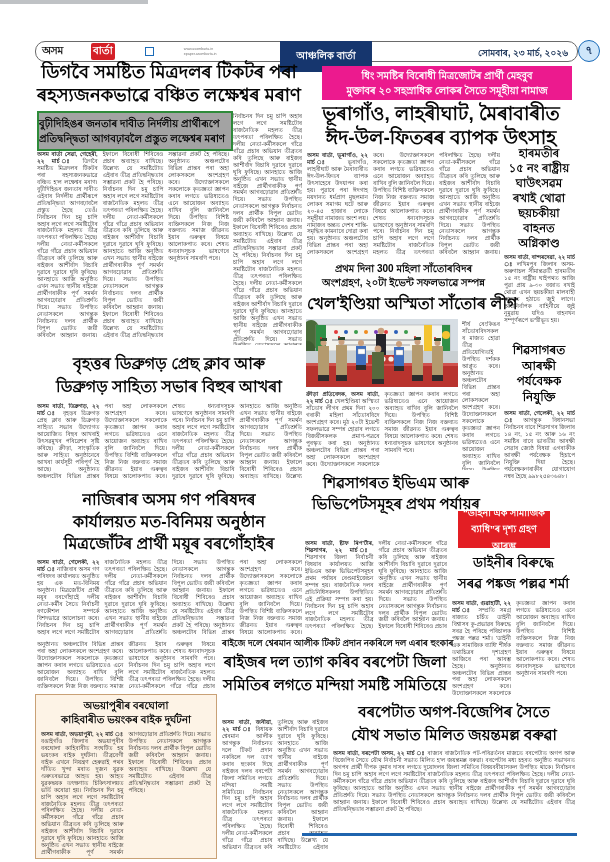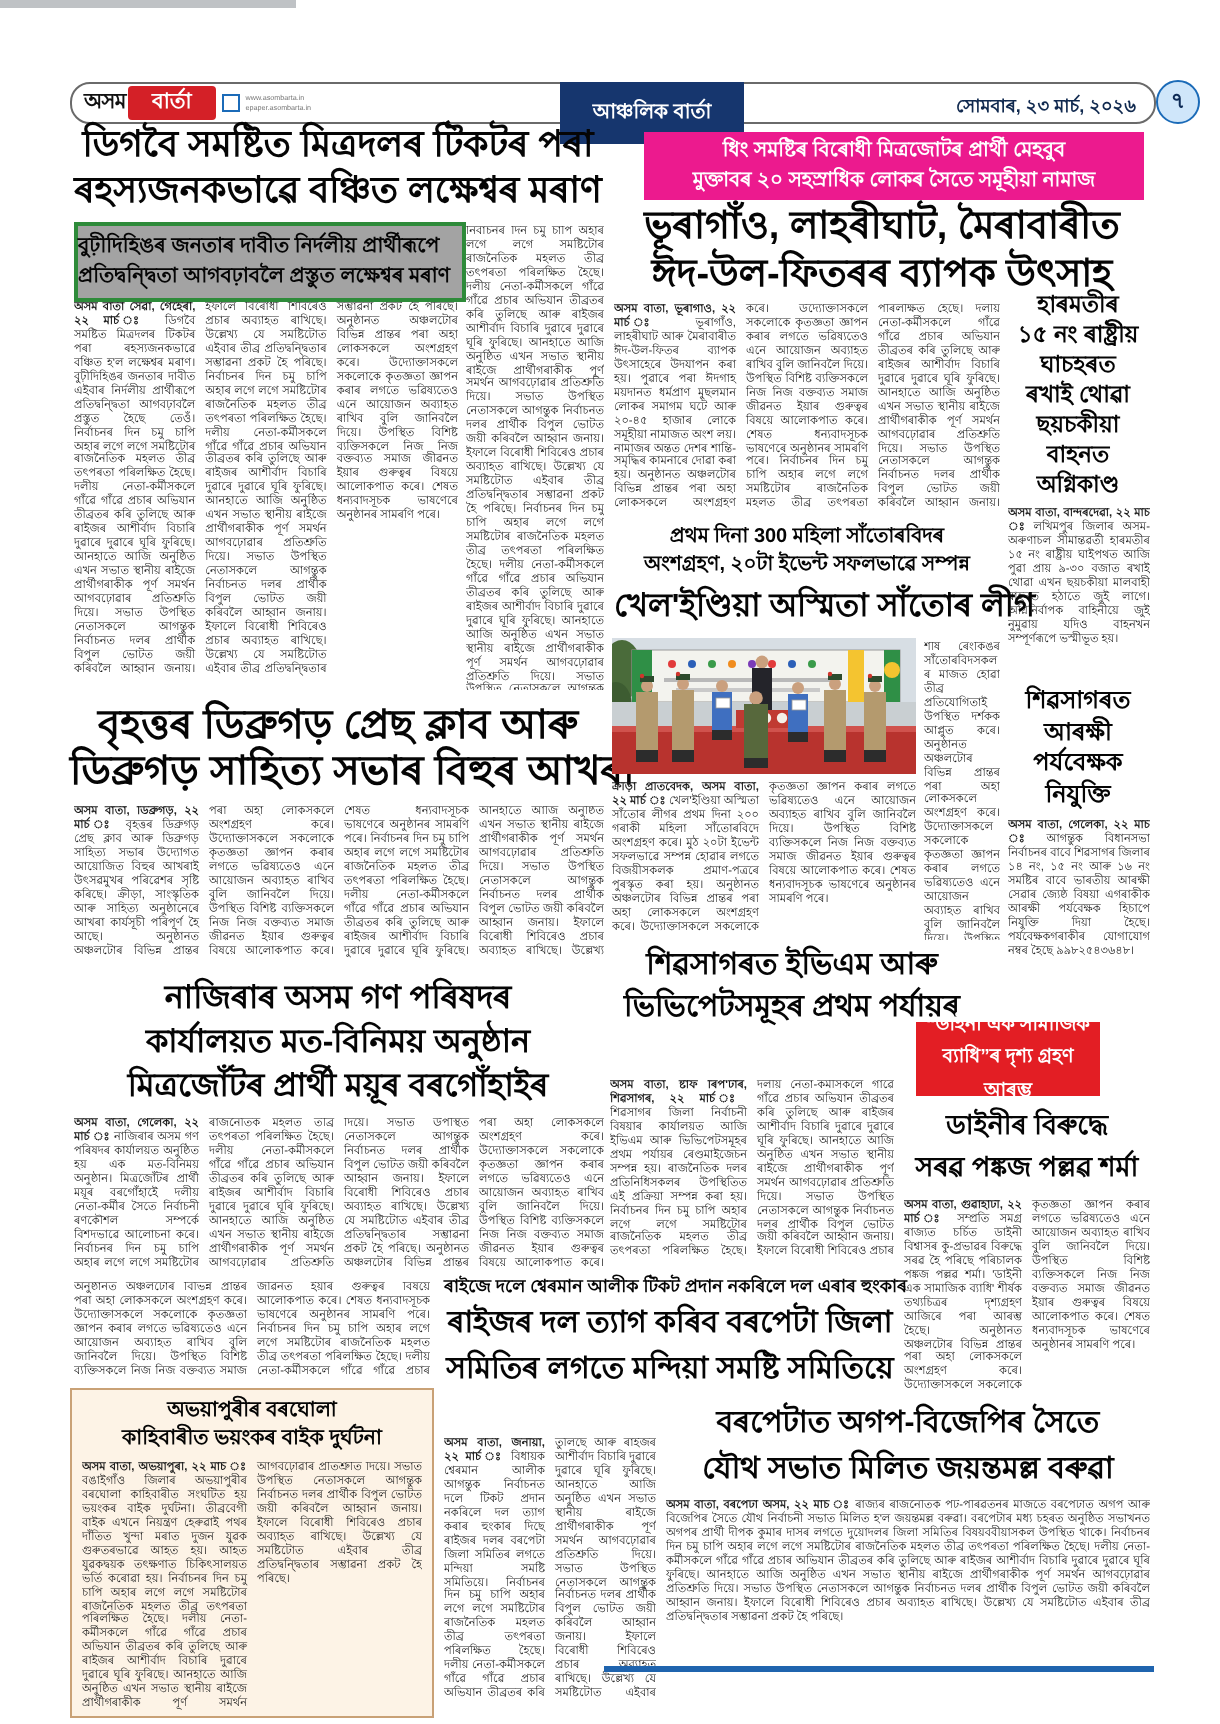--- a/index.html
+++ b/index.html
@@ -8,21 +8,21 @@
   .abs{position:absolute;}
   .hl{font-weight:bold;color:#050505;text-align:center;}
   .hl div{white-space:nowrap;}
   .bt{font-size:5.7px;line-height:1.22;text-align:justify;color:#1b1b1b;overflow:hidden;word-break:break-word;}
   .cols2{column-count:2;column-gap:5px;column-fill:auto;height:100%;}
   .cols3{column-count:3;column-gap:5px;column-fill:auto;height:100%;}
   .cols4{column-count:4;column-gap:5px;column-fill:auto;height:100%;}
   .dl{font-weight:bold;}
   .headerbar{border:1px solid #6a6a6a;border-radius:10px;background:#fff;display:flex;align-items:center;}
   .logo-asom{font-weight:bold;font-size:10.5px;color:#111;letter-spacing:-0.3px;}
-  .logo-barta{font-weight:bold;font-size:10.5px;color:#fff;background:#d42027;border-radius:2px;padding:0 12px;margin-left:1px;}
+  .logo-barta{font-weight:bold;font-size:10.5px;color:#fff;background:#d42027;border-radius:2px;padding:0 2px;margin-left:1px;}
   .logo-urls{font-size:3.6px;line-height:1.25;color:#777;margin-left:3px;}
   .section-box{background:#16366e;color:#fff;font-weight:bold;font-size:10px;
                display:flex;align-items:center;justify-content:center;}
   .date-text{font-weight:bold;font-size:9px;color:#10294f;text-align:right;}
   .page-circle{border-radius:50%;background:#cfe6fa;border:1.5px solid #1b6bb8;color:#0d2a56;
                font-weight:bold;font-size:11px;display:flex;align-items:center;justify-content:center;}
   .pink-box{background:#ec1a8e;color:#fff;font-weight:bold;font-size:10px;line-height:1.55;
             text-align:center;display:flex;flex-direction:column;justify-content:center;}
   .green-box{border:2px solid #2e8b3a;background:#a3a3a3;font-weight:bold;font-size:10.2px;line-height:1.5;
              text-align:left;display:flex;flex-direction:column;justify-content:center;color:#050505;}
@@ -34,21 +34,21 @@
   .smudge{background:#8a9096;opacity:0.55;}
 </style>
 </head>
 <body>
 
 <div class="page">
 
   <div class="abs smudge" style="left:0;top:0;width:148px;height:4px;"></div>
 
   <div class="abs headerbar" style="left:35px;top:41px;width:541px;height:19px;">
-    <div style="display:flex;align-items:center;margin-left:6px;">
+    <div style="display:flex;align-items:center;margin-left:6px;gap:27px;">
       <span class="logo-asom">অসম</span>
         <span class="logo-barta">বার্তা</span>
       <span style="width:7px;height:7px;border:1px solid #1b6bb8;margin-left:3px;display:inline-block;"></span>
       <span class="logo-urls">
         <div>www.asombarta.in</div>
         <div>epaper.asombarta.in</div>
       </span>
     </div>
   </div>
   <div class="abs section-box" style="left:280px;top:41px;width:92px;height:31px;">
@@ -76,21 +76,21 @@
       <span>নির্বাচনৰ দিন চমু চাপি অহাৰ লগে লগে সমষ্টিটোৰ ৰাজনৈতিক মহলত তীব্র তৎপৰতা পৰিলক্ষিত হৈছে। দলীয় নেতা-কর্মীসকলে গাঁৱে গাঁৱে প্রচাৰ অভিযান তীব্রতৰ কৰি তুলিছে আৰু ৰাইজৰ আশীর্বাদ বিচাৰি দুৱাৰে দুৱাৰে ঘূৰি ফুৰিছে। আনহাতে আজি অনুষ্ঠিত এখন সভাত স্থানীয় ৰাইজে প্রার্থীগৰাকীক পূর্ণ সমর্থন আগবঢ়োৱাৰ প্রতিশ্রুতি দিয়ে। সভাত উপস্থিত নেতাসকলে আগন্তুক নির্বাচনত দলৰ প্রার্থীক বিপুল ভোটত জয়ী কৰিবলৈ আহ্বান জনায়। ইফালে বিৰোধী শিবিৰেও প্রচাৰ অব্যাহত ৰাখিছে। উল্লেখ্য যে সমষ্টিটোত এইবাৰ তীব্র প্রতিদ্বন্দ্বিতাৰ সম্ভাৱনা প্রকট হৈ পৰিছে।</span>
       <span>নির্বাচনৰ দিন চমু চাপি অহাৰ লগে লগে সমষ্টিটোৰ ৰাজনৈতিক মহলত তীব্র তৎপৰতা পৰিলক্ষিত হৈছে। দলীয় নেতা-কর্মীসকলে গাঁৱে গাঁৱে প্রচাৰ অভিযান তীব্রতৰ কৰি তুলিছে আৰু ৰাইজৰ আশীর্বাদ বিচাৰি দুৱাৰে দুৱাৰে ঘূৰি ফুৰিছে। আনহাতে আজি অনুষ্ঠিত এখন সভাত স্থানীয় ৰাইজে প্রার্থীগৰাকীক পূর্ণ সমর্থন আগবঢ়োৱাৰ প্রতিশ্রুতি দিয়ে। সভাত উপস্থিত নেতাসকলে আগন্তুক নির্বাচনত দলৰ প্রার্থীক বিপুল ভোটত জয়ী কৰিবলৈ আহ্বান জনায়। ইফালে বিৰোধী শিবিৰেও প্রচাৰ অব্যাহত ৰাখিছে। উল্লেখ্য যে সমষ্টিটোত এইবাৰ তীব্র প্রতিদ্বন্দ্বিতাৰ সম্ভাৱনা প্রকট হৈ পৰিছে।</span>
       <span>অনুষ্ঠানত অঞ্চলটোৰ বিভিন্ন প্রান্তৰ পৰা অহা লোকসকলে অংশগ্রহণ কৰে। উদ্যোক্তাসকলে সকলোকে কৃতজ্ঞতা জ্ঞাপন কৰাৰ লগতে ভৱিষ্যতেও এনে আয়োজন অব্যাহত ৰাখিব বুলি জানিবলৈ দিয়ে। উপস্থিত বিশিষ্ট ব্যক্তিসকলে নিজ নিজ বক্তব্যত সমাজ জীৱনত ইয়াৰ গুৰুত্বৰ বিষয়ে আলোকপাত কৰে। শেষত ধন্যবাদসূচক ভাষণেৰে অনুষ্ঠানৰ সামৰণি পৰে।</span>
     </div>
   </div>
   <div class="abs bt" style="left:233px;top:113px;width:69px;height:232px;">
     <span>নির্বাচনৰ দিন চমু চাপি অহাৰ লগে লগে সমষ্টিটোৰ ৰাজনৈতিক মহলত তীব্র তৎপৰতা পৰিলক্ষিত হৈছে। দলীয় নেতা-কর্মীসকলে গাঁৱে গাঁৱে প্রচাৰ অভিযান তীব্রতৰ কৰি তুলিছে আৰু ৰাইজৰ আশীর্বাদ বিচাৰি দুৱাৰে দুৱাৰে ঘূৰি ফুৰিছে। আনহাতে আজি অনুষ্ঠিত এখন সভাত স্থানীয় ৰাইজে প্রার্থীগৰাকীক পূর্ণ সমর্থন আগবঢ়োৱাৰ প্রতিশ্রুতি দিয়ে। সভাত উপস্থিত নেতাসকলে আগন্তুক নির্বাচনত দলৰ প্রার্থীক বিপুল ভোটত জয়ী কৰিবলৈ আহ্বান জনায়। ইফালে বিৰোধী শিবিৰেও প্রচাৰ অব্যাহত ৰাখিছে। উল্লেখ্য যে সমষ্টিটোত এইবাৰ তীব্র প্রতিদ্বন্দ্বিতাৰ সম্ভাৱনা প্রকট হৈ পৰিছে।</span>
     <span>নির্বাচনৰ দিন চমু চাপি অহাৰ লগে লগে সমষ্টিটোৰ ৰাজনৈতিক মহলত তীব্র তৎপৰতা পৰিলক্ষিত হৈছে। দলীয় নেতা-কর্মীসকলে গাঁৱে গাঁৱে প্রচাৰ অভিযান তীব্রতৰ কৰি তুলিছে আৰু ৰাইজৰ আশীর্বাদ বিচাৰি দুৱাৰে দুৱাৰে ঘূৰি ফুৰিছে। আনহাতে আজি অনুষ্ঠিত এখন সভাত স্থানীয় ৰাইজে প্রার্থীগৰাকীক পূর্ণ সমর্থন আগবঢ়োৱাৰ প্রতিশ্রুতি দিয়ে। সভাত উপস্থিত নেতাসকলে আগন্তুক নির্বাচনত দলৰ প্রার্থীক বিপুল ভোটত জয়ী কৰিবলৈ আহ্বান জনায়। ইফালে বিৰোধী শিবিৰেও প্রচাৰ অব্যাহত ৰাখিছে। উল্লেখ্য যে সমষ্টিটোত এইবাৰ তীব্র প্রতিদ্বন্দ্বিতাৰ সম্ভাৱনা প্রকট হৈ পৰিছে।</span>
   </div>
 
-  <div class="abs hl" style="left:35px;top:352px;width:268px;font-size:20px;line-height:23px;">
+  <div class="abs hl" style="left:35px;top:352px;width:268px;font-size:16px;line-height:23px;">
     <div>বৃহত্তৰ ডিব্রুগড় প্রেছ ক্লাব আৰু</div>
     <div>ডিব্রুগড় সাহিত্য সভাৰ বিহুৰ আখৰা</div>
   </div>
   <div class="abs bt" style="left:37px;top:403px;width:265px;height:83px;">
     <div class="cols4">
       <span class="dl">অসম বার্তা, ডিব্রুগড়, ২২ মার্চ ঃ</span>
       <span>বৃহত্তৰ ডিব্রুগড় প্রেছ ক্লাব আৰু ডিব্রুগড় সাহিত্য সভাৰ উদ্যোগত আয়োজিত বিহুৰ আখৰাই উৎসৱমুখৰ পৰিৱেশৰ সৃষ্টি কৰিছে। ক্রীড়া, সাংস্কৃতিক আৰু সাহিত্য অনুষ্ঠানেৰে আখৰা কার্যসূচী পৰিপূর্ণ হৈ আছে।</span>
       <span>অনুষ্ঠানত অঞ্চলটোৰ বিভিন্ন প্রান্তৰ পৰা অহা লোকসকলে অংশগ্রহণ কৰে। উদ্যোক্তাসকলে সকলোকে কৃতজ্ঞতা জ্ঞাপন কৰাৰ লগতে ভৱিষ্যতেও এনে আয়োজন অব্যাহত ৰাখিব বুলি জানিবলৈ দিয়ে। উপস্থিত বিশিষ্ট ব্যক্তিসকলে নিজ নিজ বক্তব্যত সমাজ জীৱনত ইয়াৰ গুৰুত্বৰ বিষয়ে আলোকপাত কৰে। শেষত ধন্যবাদসূচক ভাষণেৰে অনুষ্ঠানৰ সামৰণি পৰে।</span>
       <span>নির্বাচনৰ দিন চমু চাপি অহাৰ লগে লগে সমষ্টিটোৰ ৰাজনৈতিক মহলত তীব্র তৎপৰতা পৰিলক্ষিত হৈছে। দলীয় নেতা-কর্মীসকলে গাঁৱে গাঁৱে প্রচাৰ অভিযান তীব্রতৰ কৰি তুলিছে আৰু ৰাইজৰ আশীর্বাদ বিচাৰি দুৱাৰে দুৱাৰে ঘূৰি ফুৰিছে। আনহাতে আজি অনুষ্ঠিত এখন সভাত স্থানীয় ৰাইজে প্রার্থীগৰাকীক পূর্ণ সমর্থন আগবঢ়োৱাৰ প্রতিশ্রুতি দিয়ে। সভাত উপস্থিত নেতাসকলে আগন্তুক নির্বাচনত দলৰ প্রার্থীক বিপুল ভোটত জয়ী কৰিবলৈ আহ্বান জনায়। ইফালে বিৰোধী শিবিৰেও প্রচাৰ অব্যাহত ৰাখিছে। উল্লেখ্য যে সমষ্টিটোত এইবাৰ তীব্র প্রতিদ্বন্দ্বিতাৰ সম্ভাৱনা প্রকট হৈ পৰিছে।</span>
     </div>
@@ -144,21 +144,21 @@
       <span class="dl">অসম বার্তা, ভূৰাগাঁও, ২২ মার্চ ঃ</span>
       <span>ভূৰাগাঁও, লাহৰীঘাট আৰু মৈৰাবাৰীত ঈদ-উল-ফিতৰ ব্যাপক উৎসাহেৰে উদযাপন কৰা হয়। পুৱাৰে পৰা ঈদগাহ ময়দানত ধর্মপ্রাণ মুছলমান লোকৰ সমাগম ঘটে আৰু ২০-৪৫ হাজাৰ লোকে সমূহীয়া নামাজত অংশ লয়। নামাজৰ অন্তত দেশৰ শান্তি-সমৃদ্ধিৰ কামনাৰে দোৱা কৰা হয়।</span>
       <span>অনুষ্ঠানত অঞ্চলটোৰ বিভিন্ন প্রান্তৰ পৰা অহা লোকসকলে অংশগ্রহণ কৰে। উদ্যোক্তাসকলে সকলোকে কৃতজ্ঞতা জ্ঞাপন কৰাৰ লগতে ভৱিষ্যতেও এনে আয়োজন অব্যাহত ৰাখিব বুলি জানিবলৈ দিয়ে। উপস্থিত বিশিষ্ট ব্যক্তিসকলে নিজ নিজ বক্তব্যত সমাজ জীৱনত ইয়াৰ গুৰুত্বৰ বিষয়ে আলোকপাত কৰে। শেষত ধন্যবাদসূচক ভাষণেৰে অনুষ্ঠানৰ সামৰণি পৰে।</span>
       <span>নির্বাচনৰ দিন চমু চাপি অহাৰ লগে লগে সমষ্টিটোৰ ৰাজনৈতিক মহলত তীব্র তৎপৰতা পৰিলক্ষিত হৈছে। দলীয় নেতা-কর্মীসকলে গাঁৱে গাঁৱে প্রচাৰ অভিযান তীব্রতৰ কৰি তুলিছে আৰু ৰাইজৰ আশীর্বাদ বিচাৰি দুৱাৰে দুৱাৰে ঘূৰি ফুৰিছে। আনহাতে আজি অনুষ্ঠিত এখন সভাত স্থানীয় ৰাইজে প্রার্থীগৰাকীক পূর্ণ সমর্থন আগবঢ়োৱাৰ প্রতিশ্রুতি দিয়ে। সভাত উপস্থিত নেতাসকলে আগন্তুক নির্বাচনত দলৰ প্রার্থীক বিপুল ভোটত জয়ী কৰিবলৈ আহ্বান জনায়। ইফালে বিৰোধী শিবিৰেও প্রচাৰ অব্যাহত ৰাখিছে। উল্লেখ্য যে সমষ্টিটোত এইবাৰ তীব্র প্রতিদ্বন্দ্বিতাৰ সম্ভাৱনা প্রকট হৈ পৰিছে।</span>
     </div>
   </div>
 
   <div class="abs hl" style="left:503px;top:146px;width:72px;font-size:11.5px;line-height:15px;">
     <div>হাৰমতীৰ</div>
     <div>১৫ নং ৰাষ্ট্ৰীয়</div>
-    <div>ঘাচহৰত</div>
+    <div>ঘাউৎসৱম</div>
     <div>ৰখাই থোৱা</div>
     <div>ছয়চকীয়া</div>
     <div>বাহনত</div>
     <div>অগ্নিকাণ্ড</div>
   </div>
   <div class="abs bt" style="left:504px;top:254px;width:71px;height:84px;">
     <span class="dl">অসম বার্তা, বান্দৰদেৱা, ২২ মার্চ ঃ</span>
     <span>লখিমপুৰ জিলাৰ অসম-অৰুণাচল সীমান্তৱর্তী হাৰমতীৰ ১৫ নং ৰাষ্ট্ৰীয় ঘাইপথত আজি পুৱা প্রায় ৯-৩০ বজাত ৰখাই থোৱা এখন ছয়চকীয়া মালবাহী বাহনত হঠাতে জুই লাগে। অগ্নিনির্বাপক বাহিনীয়ে জুই নুমুৱায় যদিও বাহনখন সম্পূর্ণৰূপে ভস্মীভূত হয়।</span>
   </div>
 

